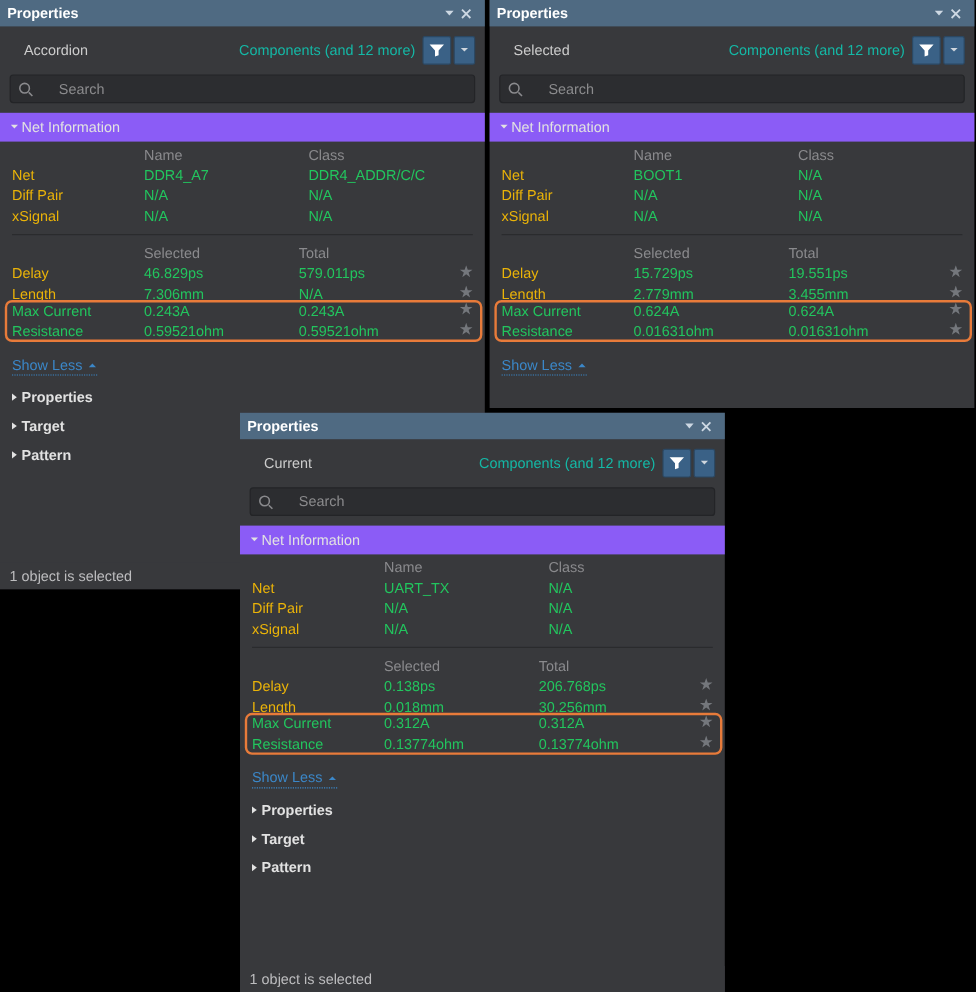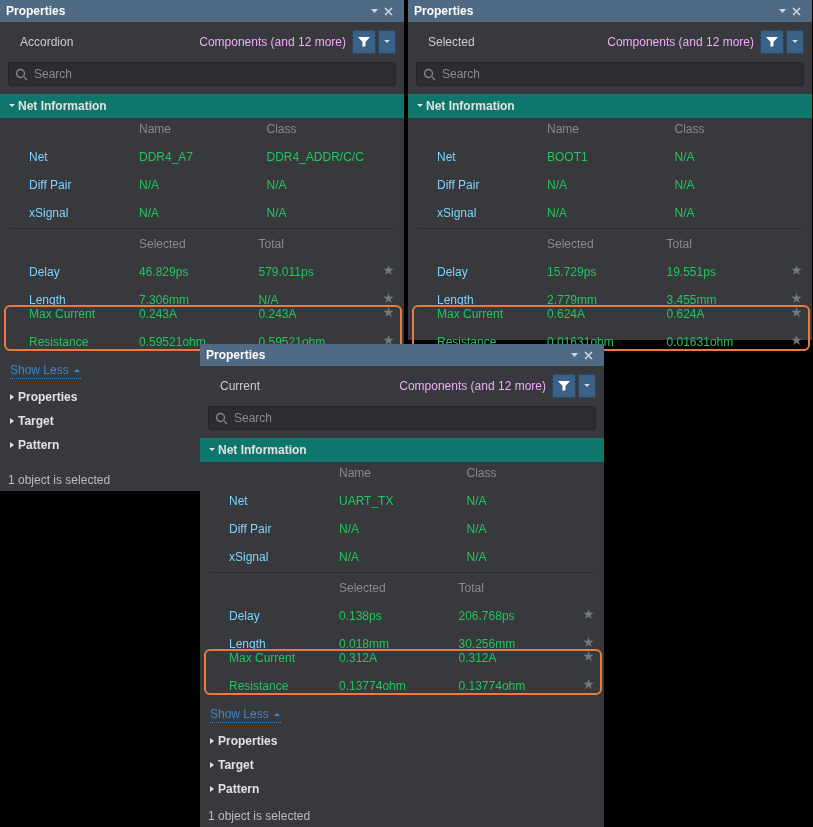--- a/index.html
+++ b/index.html
@@ -11,42 +11,42 @@
   .panel.mid   { left:200px; top:344px; width:404px; height:483px; }
 
   .titlebar { height:22px; background:#4f6a82; display:flex; align-items:center; padding:0 6px; color:#fff; font-weight:600; }
   .titlebar .spacer { flex:1; }
   .titlebar .ctl { width:14px; text-align:center; color:#cdd8e3; cursor:pointer; }
   .titlebar .ctl svg { display:block; }
 
   .subbar { display:flex; align-items:center; padding:8px 8px 6px 20px; }
   .subbar .name { color:#ccc; }
   .subbar .spacer { flex:1; }
-  .subbar .label { color:#f0abfc; margin-right:6px; }
+  .subbar .label { color:#14b8a6; margin-right:6px; }
   .btn { background:#3a6186; border:1px solid #2b4863; border-radius:2px; width:24px; height:24px; display:flex; align-items:center; justify-content:center; cursor:pointer; }
   .btn + .btn { margin-left:2px; }
   .btn.active { background:#3a6186; }
   .btn.drop { width:18px; }
   .icon-funnel { fill:#fff; }
   .icon-caret { fill:#cfd6dd; }
 
-  .search { margin:2px 8px 8px 8px; height:24px; background:#2c2d30; border:1px solid #232427; border-radius:3px; display:flex; align-items:center; padding:0 6px; }
+  .search { margin:2px 8px 8px 8px; height:24px; background:#2c2d30; border:1px solid #232427; border-radius:3px; display:flex; align-items:center; padding:0 6px;gap:15px; }
   .search svg { flex:none; margin-right:6px; }
   .search input { flex:1; background:transparent; border:none; outline:none; color:#bbb; font-size:12px; }
   .search input::placeholder { color:#8b8b8d; }
 
-  .section-head { display:flex; align-items:center; height:24px; padding:0 8px; background:#0f766e; font-weight:700; color:#e2e2e2; cursor:pointer; }
+  .section-head { display:flex; align-items:center; height:24px; padding:0 8px; background:#8b5cf6; font-weight:400; color:#e2e2e2; cursor:pointer; }
   .section-head .tri { width:10px; display:inline-block; }
   .section-head .tri svg { display:block; }
   .section-body { padding:4px 10px 8px 10px; }
 
-  .grid3 { display:grid; grid-template-columns:110px 1fr 1fr 16px; row-gap:14px; align-items:center;margin-left:19px; }
+  .grid3 { display:grid; grid-template-columns:110px 1fr 1fr 16px; row-gap:3px; align-items:center; }
   .grid3.nostar { grid-template-columns:110px 1fr 1fr; }
   .colhead { color:#8a8a8d; }
-  .link { color:#7dd3fc; cursor:pointer; }
+  .link { color:#eab308; cursor:pointer; }
   .val  { color:#22c55e; }
   .star { color:#74777c; text-align:right; cursor:pointer; }
   .star svg { display:inline-block; }
 
   .divider { height:1px; background:#2a2b2d; margin:8px 0; }
 
   .hlbox { position:relative; }
   .hlbox::before {
     content:""; position:absolute; left:-6px; right:-8px; top:-2px; bottom:-2px;
     border:2px solid #e87b3a; border-radius:6px; pointer-events:none;

